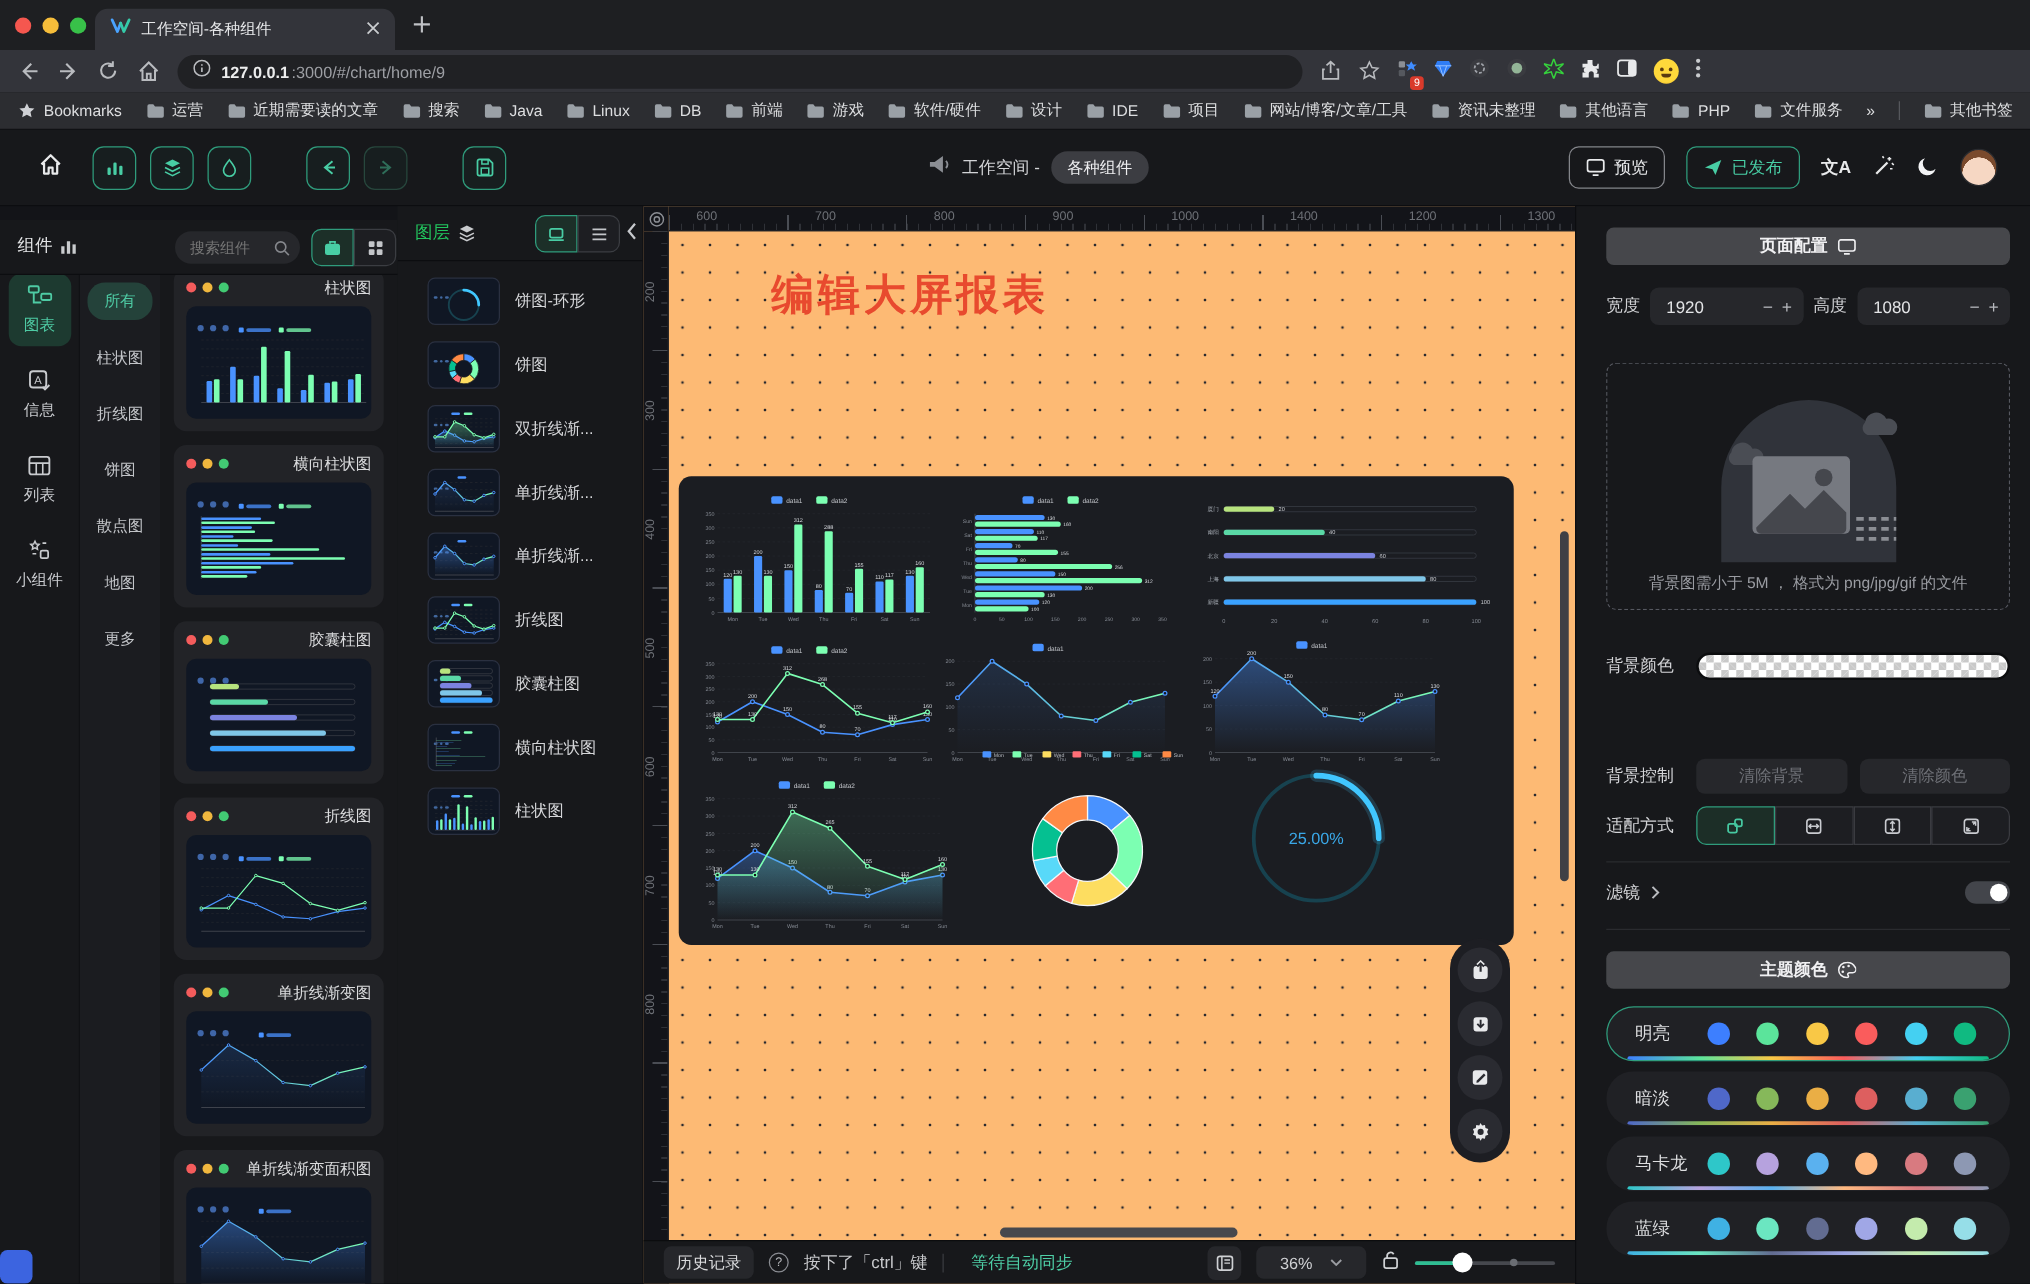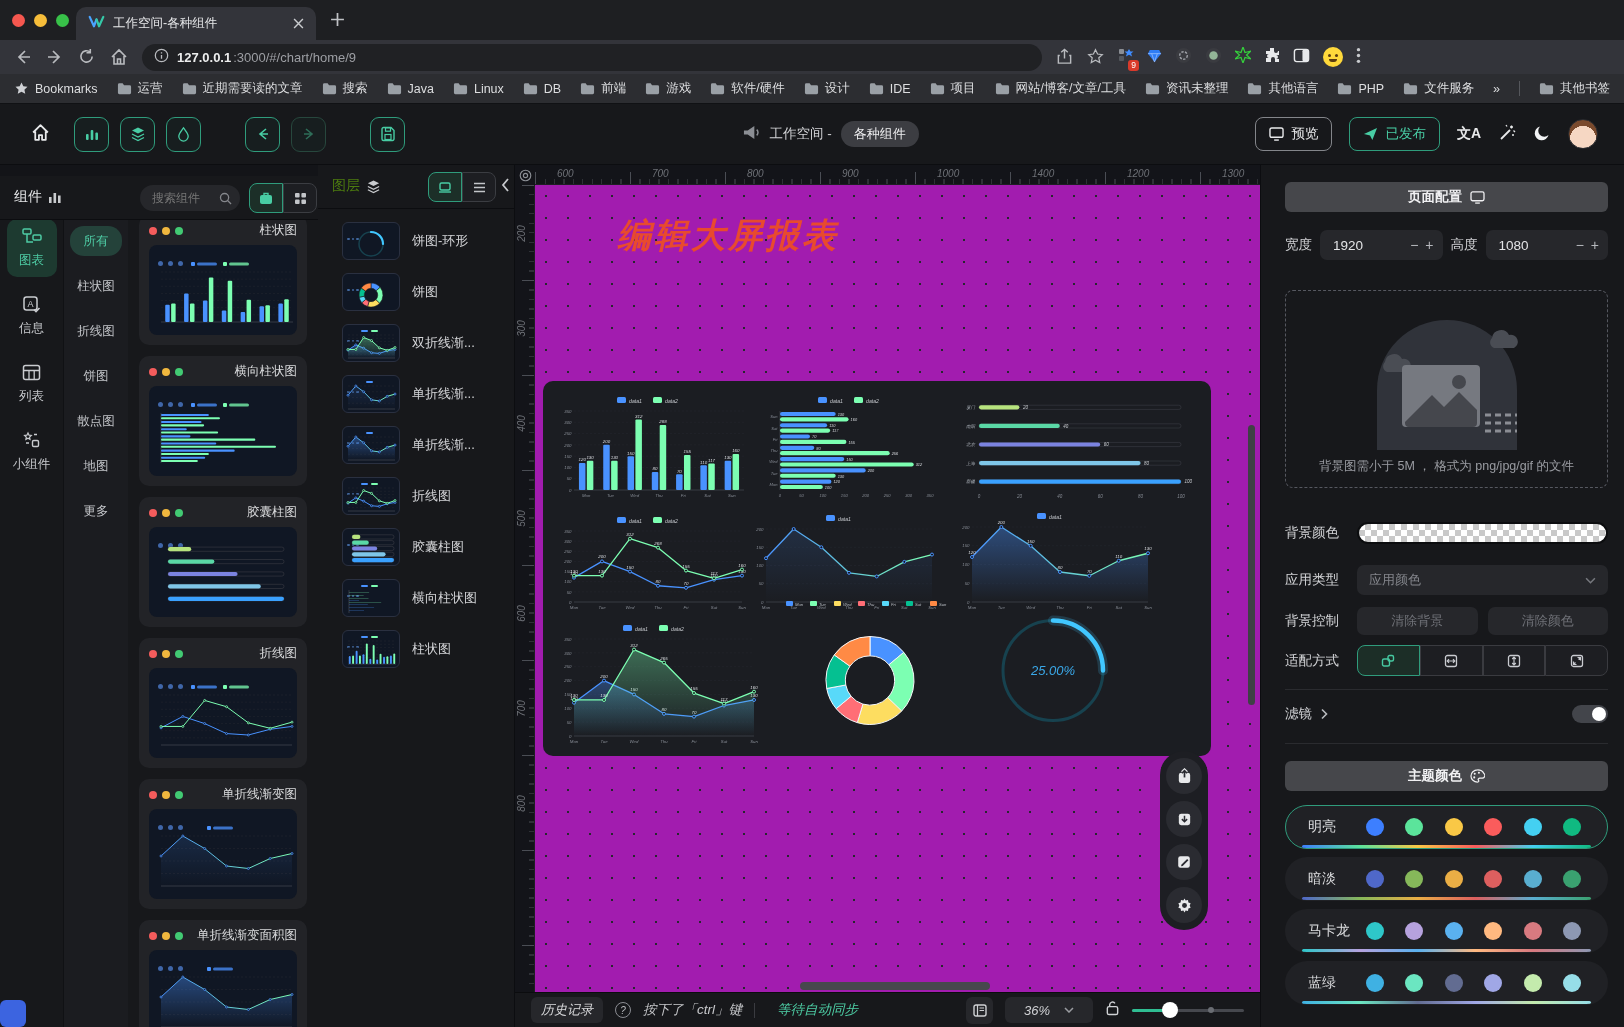--- a/index.html
+++ b/index.html
@@ -68,33 +68,33 @@
   .mac-dots i{display:inline-block;width:8px;height:8px;border-radius:50%;margin-right:5px;}
   .card-title{margin-left:auto;font-size:12.5px;color:#dadbdd;}
   .card-thumb{position:relative;margin:0 10px;height:90px;background:#101724;border-radius:8px;}
   .mini-dots{position:absolute;left:9px;top:7px;}
   .mini-dots i{display:inline-block;width:5px;height:5px;border-radius:50%;background:#3f66a8;margin-right:5px;}
   .card-thumb svg{position:absolute;left:1px;top:14px;}
 
   
   .layers{position:absolute;left:318px;top:0;width:197px;bottom:0;background:#17181b;border-right:1px solid #0c0d10;}
   .layers-header{position:absolute;left:0;top:0;right:0;height:44px;border-bottom:1px solid #0c0d10;}
-  .lay-title{position:absolute;left:14px;top:12px;font-size:14px;color:#4d7c0f;display:flex;gap:6px;align-items:center;}
+  .lay-title{position:absolute;left:14px;top:12px;font-size:14px;color:#22c55e;display:flex;gap:6px;align-items:center;}
   .lay-seg{position:absolute;left:110px;top:7px;display:flex;}
   .lay-collapse{position:absolute;right:4px;top:12px;color:#c6c8cc;}
   .layer-list{position:absolute;left:0;top:44px;right:0;bottom:0;padding-top:13px;overflow:hidden;}
   .layer-item{display:flex;align-items:center;gap:12px;padding:0 0 0 24px;margin-bottom:13px;height:38px;}
   .layer-thumb{position:relative;width:58px;height:38px;background:#101724;border:1px solid #2a3040;border-radius:6px;flex:0 0 auto;}
   .layer-thumb .td{position:absolute;left:4px;top:3px;}
   .layer-thumb .td i{display:inline-block;width:2.5px;height:2.5px;border-radius:50%;background:#41689f;margin-right:2px;}
   .layer-thumb svg{position:absolute;left:0;top:3px;}
   .layer-label{font-size:13px;color:#d4d5d8;white-space:nowrap;}
 
   
-  .canvas{position:absolute;left:515px;top:0;width:745px;bottom:0;background:#a21caf;font-style:italic;}
+  .canvas{position:absolute;left:515px;top:0;width:745px;bottom:0;background:#fdba74;}
   .ruler-corner{position:absolute;left:0;top:0;width:20px;height:20px;background:#131419;z-index:4;display:flex;align-items:center;justify-content:center;color:#8b8e94;}
   .h-ruler{position:absolute;left:20px;top:0;right:0;height:20px;background:#131419;border-bottom:1px solid #1e1f24;
     background-image:repeating-linear-gradient(to right,#4a4d54 0 1px,transparent 1px 95px),repeating-linear-gradient(to right,#2f3137 0 1px,transparent 1px 9.5px);
     background-size:100% 12px,100% 5px;background-position:left bottom,left bottom;background-repeat:no-repeat;}
   .hr-label{position:absolute;top:3px;font-size:10px;color:#6e7177;}
   .v-ruler{position:absolute;left:0;top:20px;width:20px;bottom:0;background:#131419;border-right:1px solid #1e1f24;
     background-image:repeating-linear-gradient(to bottom,#4a4d54 0 1px,transparent 1px 95px),repeating-linear-gradient(to bottom,#2f3137 0 1px,transparent 1px 9.5px);
     background-size:12px 100%,5px 100%;background-position:right top,right top;background-repeat:no-repeat;}
   .vr-label{position:absolute;left:-9px;width:30px;text-align:center;transform:rotate(-90deg);font-size:10px;color:#6e7177;}
   .canvas-body{position:absolute;left:20px;top:20px;right:0;bottom:35px;background-image:radial-gradient(circle,#26282e 1px,transparent 1.3px);background-size:22px 22px;overflow:hidden;}
@@ -1489,29 +1489,20 @@
           <g stroke="#8b8e94" stroke-width="3" stroke-dasharray="6 4">
               <path d="M138 105 h32 M138 113 h32 M138 121 h32"></path>
             </g>
         </svg>
         <div class="upload-hint">背景图需小于 5M ， 格式为 png/jpg/gif 的文件</div>
       </div>
       <div class="rp row-flex" style="top:357px">
         <span class="rp-label" style="width:62px">背景颜色</span>
         <span class="checker"></span>
       </div>
-      <div class="rp row-flex" style="top:400px">
-        <span class="rp-label" style="width:62px">应用类型</span>
-        <span class="select">
-          <span>应用颜色</span>
-          <svg width="11" height="7" viewBox="0 0 10 6">
-              <path d="M1 1 L5 5 L9 1" stroke="currentColor" stroke-width="1.4" fill="none"></path>
-            </svg>
-        </span>
-      </div>
       <div class="rp row-flex" style="top:442px">
         <span class="rp-label" style="width:62px">背景控制</span>
         <span class="ghost-btn">清除背景</span>
         <span class="ghost-btn">清除颜色</span>
       </div>
       <div class="rp row-flex" style="top:480px">
         <span class="rp-label" style="width:62px">适配方式</span>
         <span class="fit-group">
           <span class="fit-btn on">
               <svg width="14" height="14" viewBox="0 0 14 14">

